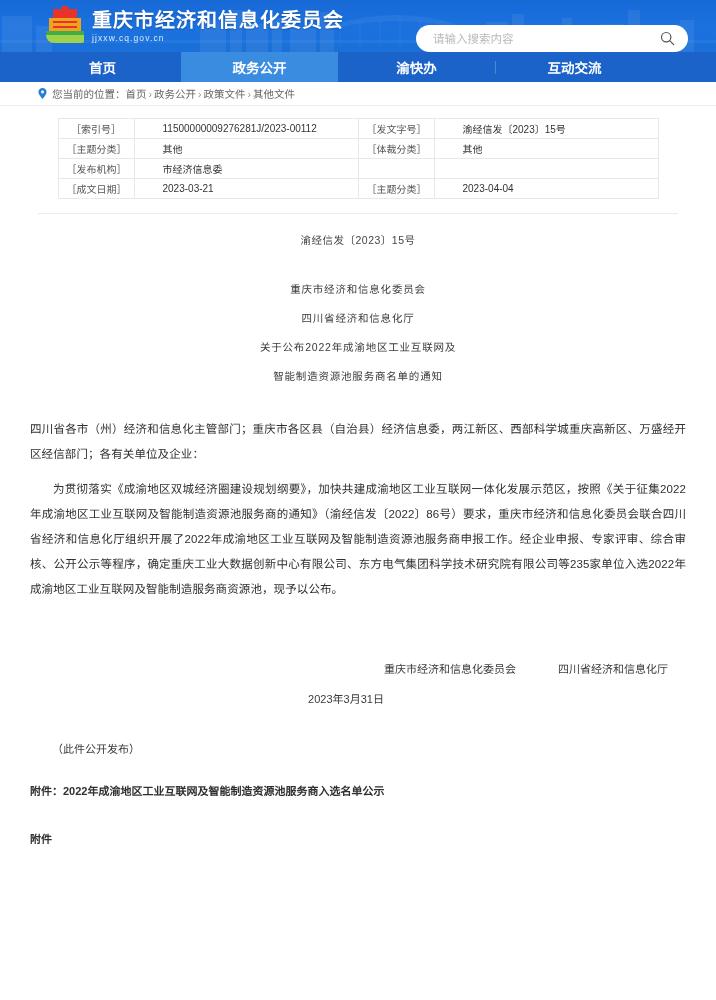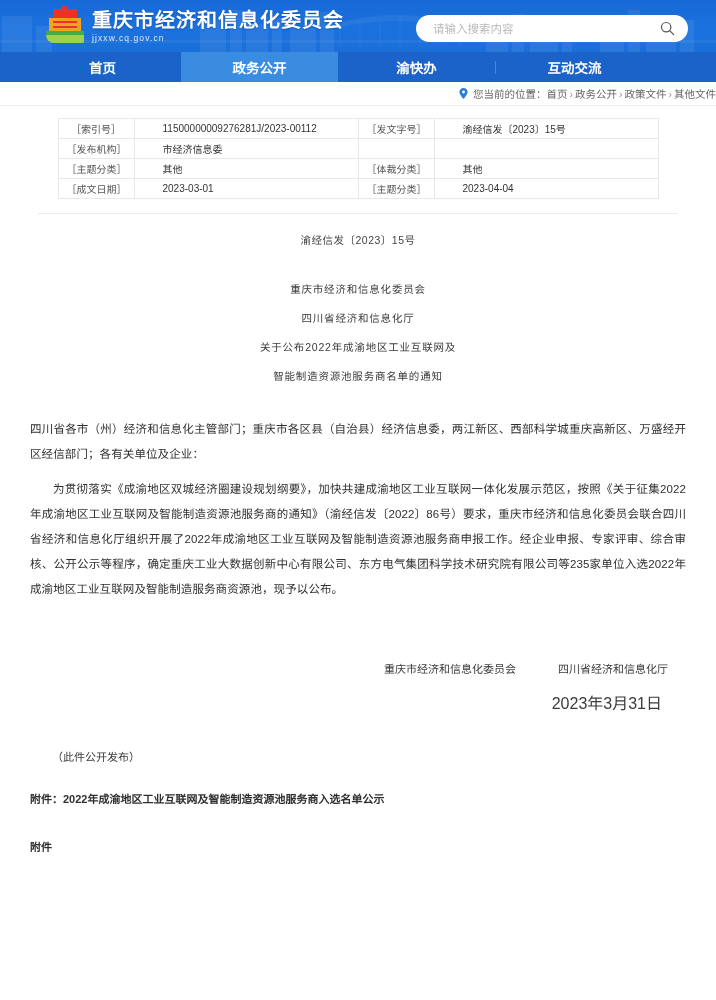--- a/index.html
+++ b/index.html
@@ -70,21 +70,21 @@
   .brand-title {
     color:#fff; font-size:20px; font-weight:bold; letter-spacing:1px;
     line-height:22px; text-shadow:0 1px 2px rgba(0,0,0,.25);
     white-space:nowrap;
   }
   .brand-url {
     color:#dce9fb; font-size:8.5px; letter-spacing:1.1px; margin-top:2px;
     font-family:"Liberation Sans", sans-serif;
   }
   .search-wrap {
-    position:absolute; right:28px; top:15px;
+    position:absolute; right:28px; top:25px;
     width:272px; height:27px;
     background:#fff; border-radius:14px;
     display:flex; align-items:center;
     padding:0 12px 0 15px;
     z-index:3;
   }
   .search-input {
     flex:1 1 auto; border:0; outline:0; background:transparent;
     font-size:11.5px; color:#333;
     font-family:"Liberation Sans","DejaVu Sans",sans-serif;
@@ -116,21 +116,20 @@
   .nav-sep {
     align-self:center; width:1px; height:13px; background:#4e86cf;
   }
 
   
   .breadcrumb-bar {
     height:24px; display:flex; align-items:center;
     padding-left:38px; font-size:10.5px; color:#666;
     border-bottom:1px solid #ececec;
     background:#fff;
-    justify-content:flex-end;
   }
   .bc-pin { color:#2a7fd4; margin-right:5px; display:inline-flex; }
   .bc-label { color:#666; }
   .bc-link { color:#666; cursor:pointer; }
   .bc-sep { color:#999; margin:0 2px; }
 
   
   .doc-wrap { padding: 0 30px; }
   .meta-table {
     width: 600px; margin: 12px auto 0 auto;
@@ -186,22 +185,22 @@
   #para-main { margin-top: 10px; }
   #para-ask  { margin-top: 14px; }
 
   .sign-block {
     margin-top: 58px;
     display:flex; justify-content:flex-end; gap:42px;
     padding-right: 18px;
     font-size:11px; color:#3b3b3b;
   }
   .sign-date {
-    margin-top: 14px; text-align:right; padding-right: 24px;
-    font-size:16px; color:#3b3b3b;
+    margin-top: 14px; text-align:center; padding-right: 24px;
+    font-size:11px; color:#3b3b3b;
   }
   .pub-note {
     margin-top: 34px; font-size:11px; color:#3b3b3b; text-indent:2em;
   }
   .attach-line {
     margin-top: 26px; font-size:11px; color:#2f2f2f; font-weight:bold;
   }
 
   
   .attach-section { margin-top: 32px; padding-left: 30px; }
@@ -306,34 +305,34 @@
 
   <table class="meta-table">
     <tbody>
       <tr>
         <td class="k">［索引号］</td>
         <td class="v">11500000009276281J/2023-00112</td>
         <td class="k2">［发文字号］</td>
         <td class="v">渝经信发〔2023〕15号</td>
       </tr>
       <tr>
+        <td class="k">［主题分类］</td>
+        <td class="v">其他</td>
+        <td class="k2">［体裁分类］</td>
+        <td class="v">其他</td>
+      </tr>
+      <tr>
         <td class="k">［发布机构］</td>
         <td class="v">市经济信息委</td>
         <td class="k2"></td>
         <td class="v"></td>
       </tr>
       <tr>
-        <td class="k">［主题分类］</td>
-        <td class="v">其他</td>
-        <td class="k2">［体裁分类］</td>
-        <td class="v">其他</td>
-      </tr>
-      <tr>
         <td class="k">［成文日期］</td>
-        <td class="v">2023-03-01</td>
+        <td class="v">2023-03-21</td>
         <td class="k2">［主题分类］</td>
         <td class="v">2023-04-04</td>
       </tr>
     </tbody>
   </table>
 
   <div class="doc-title-rule"></div>
 
   <div class="doc-number">渝经信发〔2023〕15号</div>
 

